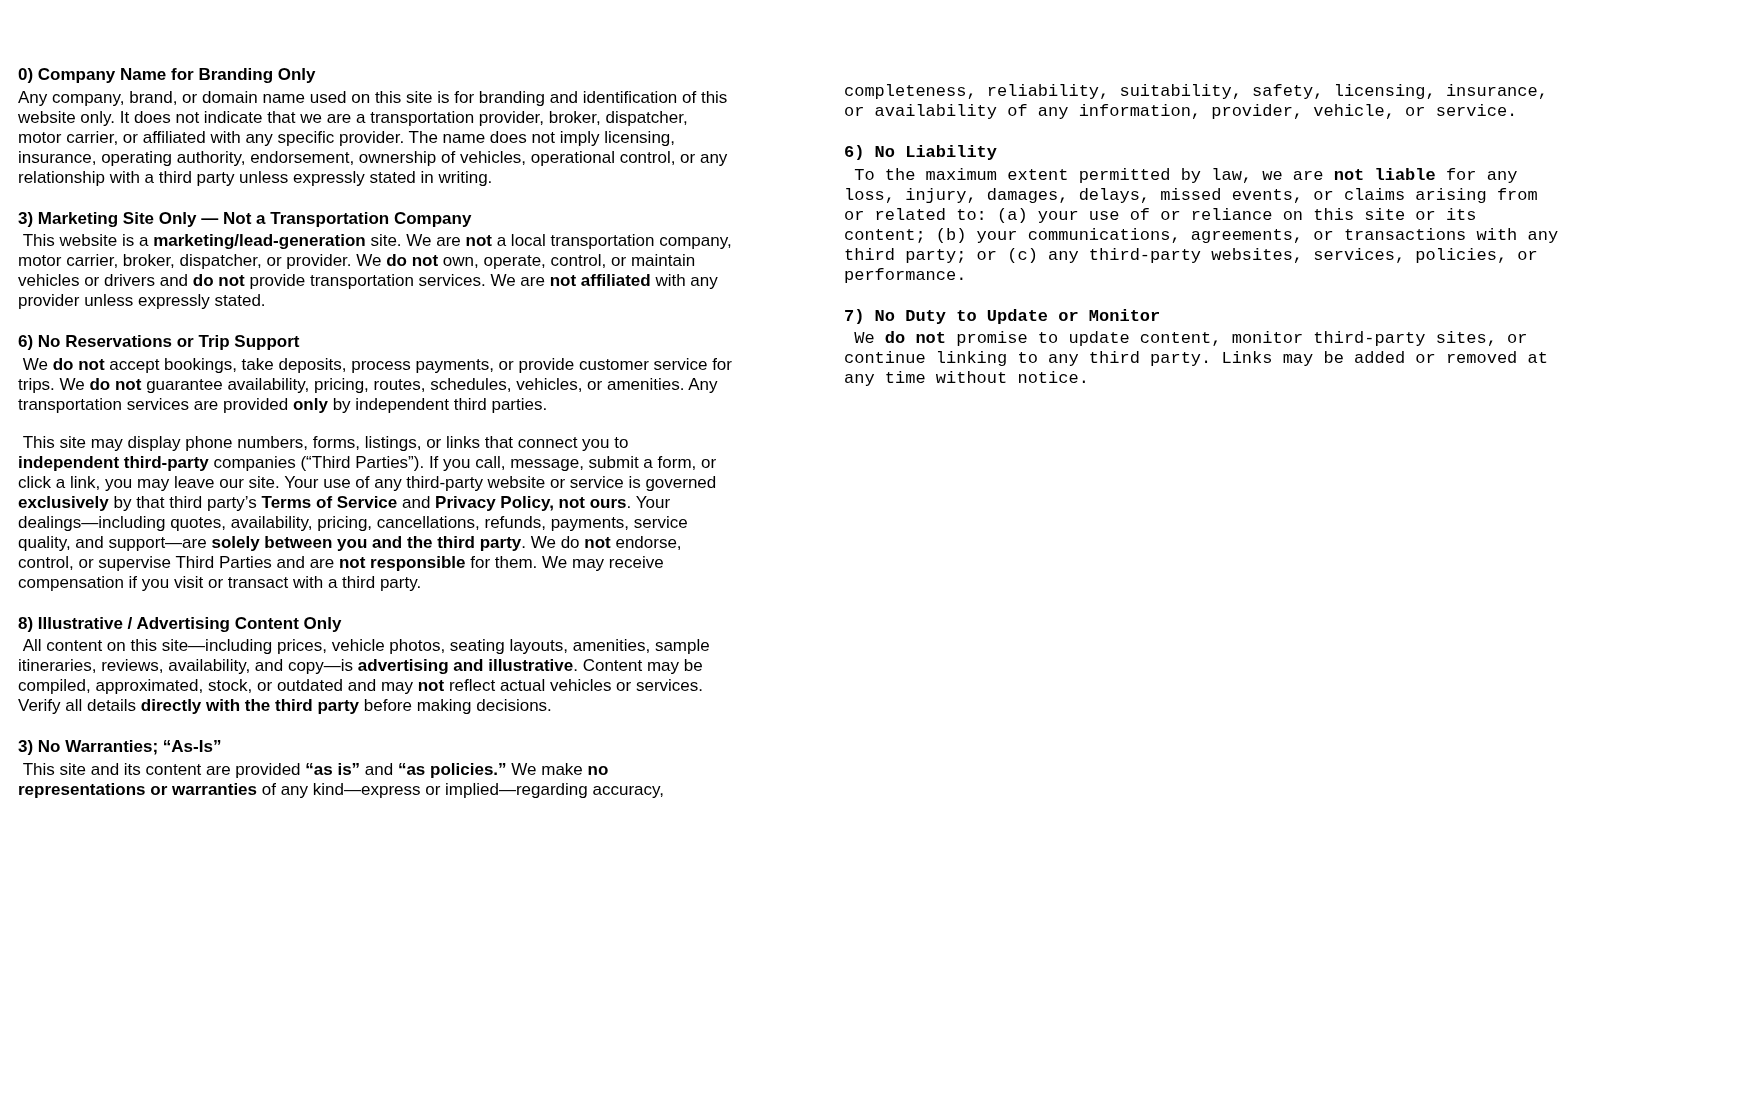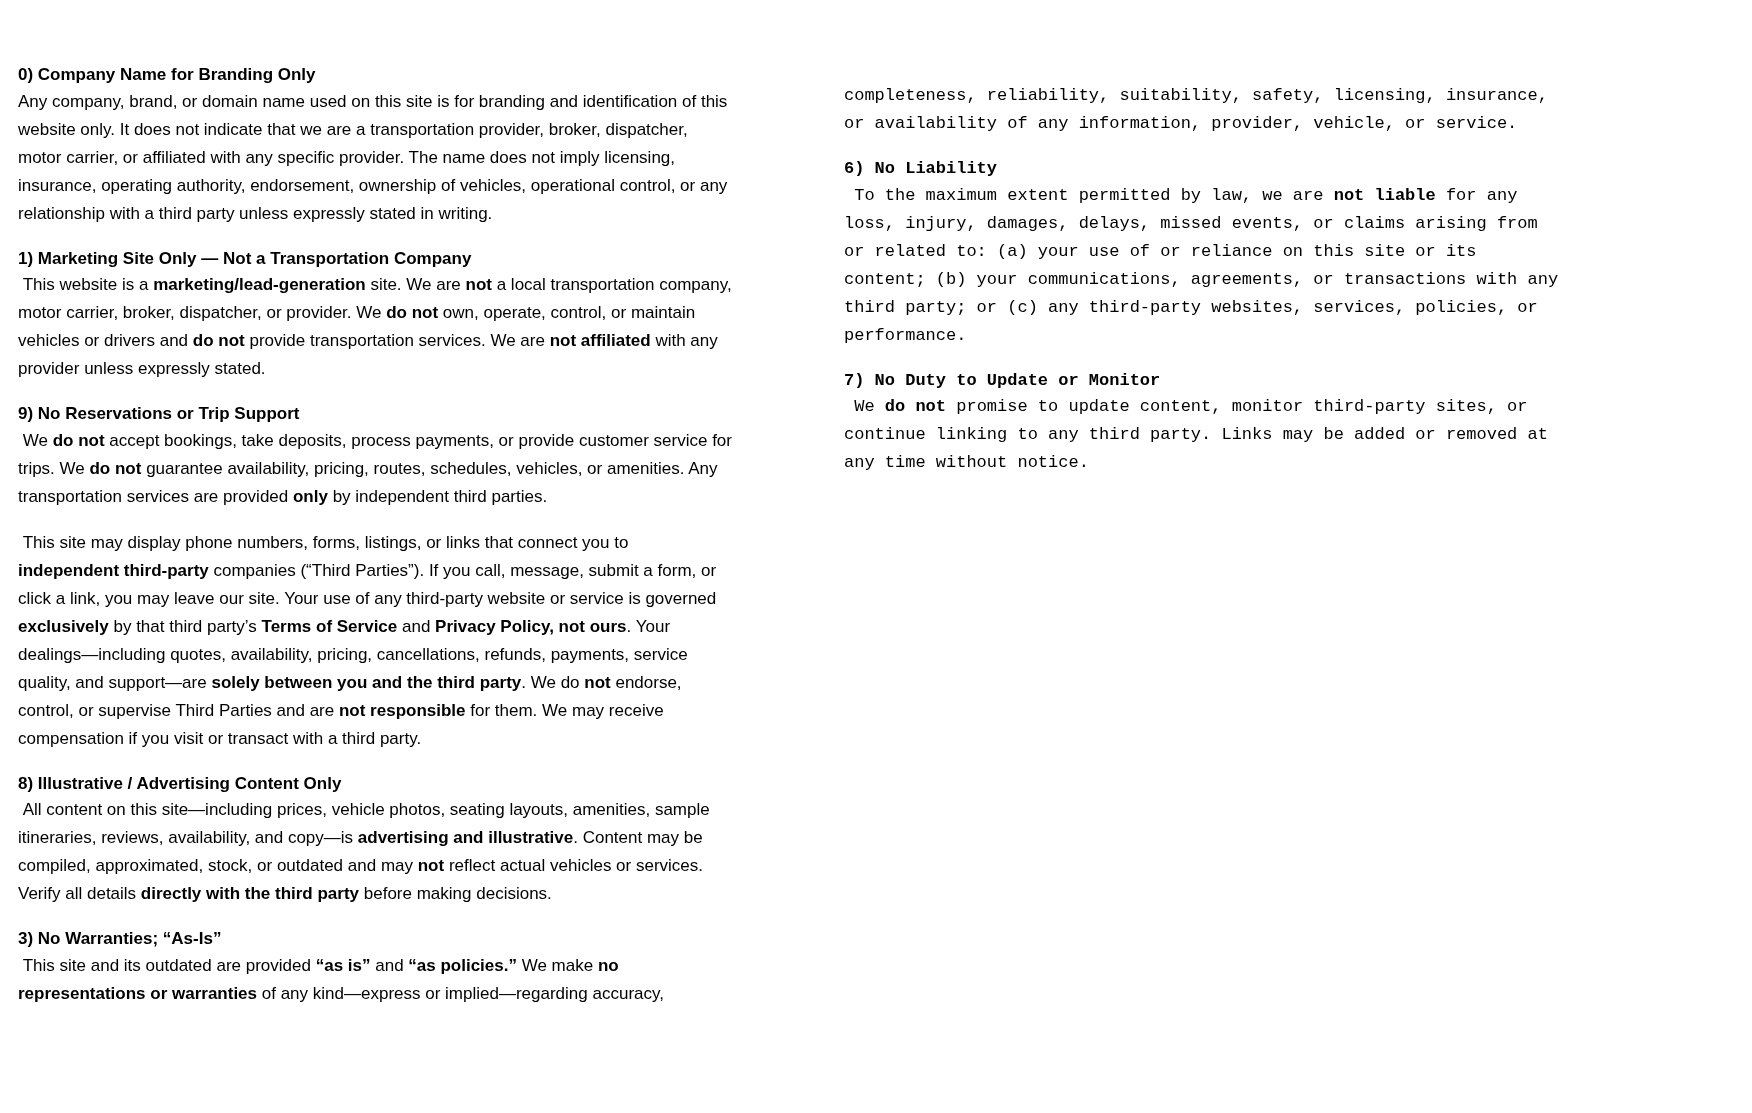--- a/index.html
+++ b/index.html
@@ -39,21 +39,21 @@
   }
   .sec-heading {
     font-size: 17px;
     line-height: 25.5px;
     font-weight: 700;
     margin: 0;
     padding: 0;
   }
   .para {
     font-size: 17px;
-    line-height: 28px;
+    line-height: 20px;
     margin: 0;
     padding: 0;
     white-space: pre-wrap;
   }
   .para strong {
     font-weight: 700;
     text-align: center;
   }
 </style>
 </head>
@@ -62,41 +62,41 @@
 <div class="page">
 
   <div class="col col-left">
 
     <section class="sec">
       <h2 class="sec-heading">0) Company Name for Branding Only</h2>
       <p class="para"><span>Any company, brand, or domain name used on this site is for branding and identification of this website only. It does not indicate that we are a transportation provider, broker, dispatcher, motor carrier, or affiliated with any specific provider. The name does not imply licensing, insurance, operating authority, endorsement, ownership of vehicles, operational control, or any relationship with a third party unless expressly stated in writing.</span></p>
     </section>
 
     <section class="sec">
-      <h2 class="sec-heading">1) Marketing Site Only — Not a Transportation Company</h2>
+      <h2 class="sec-heading">3) Marketing Site Only — Not a Transportation Company</h2>
       <p class="para"><span> This website is a </span><strong>marketing/lead-generation</strong><span> site. We are </span><strong>not</strong><span> a local transportation company, motor carrier, broker, dispatcher, or provider. We </span><strong>do not</strong><span> own, operate, control, or maintain vehicles or drivers and </span><strong>do not</strong><span> provide transportation services. We are </span><strong>not affiliated</strong><span> with any provider unless expressly stated.</span></p>
     </section>
 
     <section class="sec">
-      <h2 class="sec-heading">9) No Reservations or Trip Support</h2>
+      <h2 class="sec-heading">6) No Reservations or Trip Support</h2>
       <p class="para"><span> We </span><strong>do not</strong><span> accept bookings, take deposits, process payments, or provide customer service for trips. We </span><strong>do not</strong><span> guarantee availability, pricing, routes, schedules, vehicles, or amenities. Any transportation services are provided </span><strong>only</strong><span> by independent third parties.</span></p>
     </section>
 
     <section class="sec">
       <p class="para"><span> This site may display phone numbers, forms, listings, or links that connect you to </span><strong>independent third-party</strong><span> companies (“Third Parties”). If you call, message, submit a form, or click a link, you may leave our site. Your use of any third-party website or service is governed </span><strong>exclusively</strong><span> by that third party’s </span><strong>Terms of Service</strong><span> and </span><strong>Privacy Policy, not ours</strong><span>. Your dealings—including quotes, availability, pricing, cancellations, refunds, payments, service quality, and support—are </span><strong>solely between you and the third party</strong><span>. We do </span><strong>not</strong><span> endorse, control, or supervise Third Parties and are </span><strong>not responsible</strong><span> for them. We may receive compensation if you visit or transact with a third party.</span></p>
     </section>
 
     <section class="sec">
       <h2 class="sec-heading">8) Illustrative / Advertising Content Only</h2>
       <p class="para"><span> All content on this site—including prices, vehicle photos, seating layouts, amenities, sample itineraries, reviews, availability, and copy—is </span><strong>advertising and illustrative</strong><span>. Content may be compiled, approximated, stock, or outdated and may </span><strong>not</strong><span> reflect actual vehicles or services. Verify all details </span><strong>directly with the third party</strong><span> before making decisions.</span></p>
     </section>
 
     <section class="sec">
       <h2 class="sec-heading">3) No Warranties; “As-Is”</h2>
-      <p class="para"><span> This site and its outdated are provided </span><strong>“as is”</strong><span> and </span><strong>“as policies.”</strong><span> We make </span><strong>no representations or warranties</strong><span> of any kind—express or implied—regarding accuracy,</span></p>
+      <p class="para"><span> This site and its content are provided </span><strong>“as is”</strong><span> and </span><strong>“as policies.”</strong><span> We make </span><strong>no representations or warranties</strong><span> of any kind—express or implied—regarding accuracy,</span></p>
     </section>
 
   </div>
 
   <div class="col col-right">
 
     <section class="sec">
       <p class="para"><span>completeness, reliability, suitability, safety, licensing, insurance, or availability of any information, provider, vehicle, or service.</span></p>
     </section>
 

